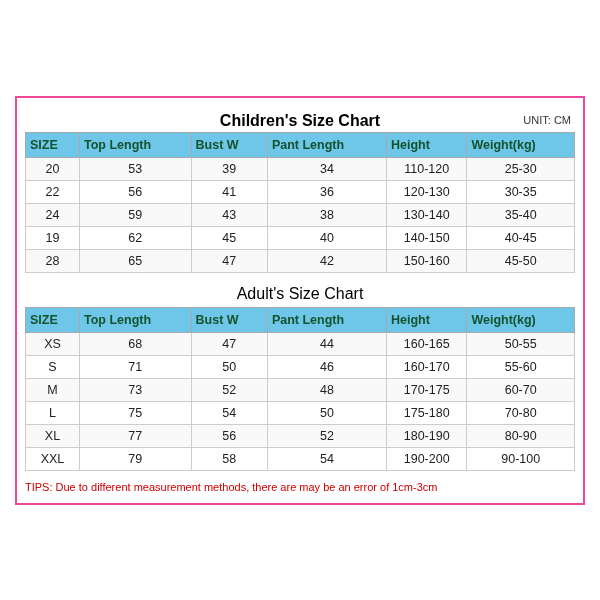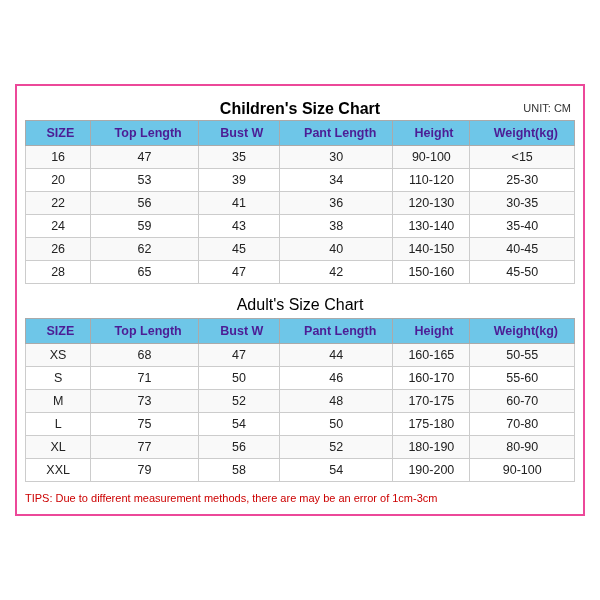--- a/index.html
+++ b/index.html
@@ -33,24 +33,24 @@
       font-weight: normal;
       color: #333;
     }
     table {
       width: 100%;
       border-collapse: collapse;
       margin-bottom: 4px;
     }
     thead tr th {
       background-color: #6ec6e8;
-      color: #4c1d95;
+      color: #14532d;
       font-weight: bold;
-      text-align: right;
-      padding: 5px 16px;
+      text-align: left;
+      padding: 5px 4px;
       border: 1px solid #aaa;
       font-size: 12.5px;
     }
     tbody tr td {
       text-align: center;
       padding: 4px 4px;
       border: 1px solid #ccc;
       font-size: 12.5px;
       color: #222;
     }
@@ -88,28 +88,20 @@
       <tr>
         <th>SIZE</th>
         <th>Top Length</th>
         <th>Bust W</th>
         <th>Pant Length</th>
         <th>Height</th>
         <th>Weight(kg)</th>
       </tr>
     </thead>
     <tbody id="children-tbody">
-    <tr>
-          <td>16</td>
-          <td>47</td>
-          <td>35</td>
-          <td>30</td>
-          <td>90-100</td>
-          <td>&lt;15</td>
-        </tr>
         <tr>
           <td>20</td>
           <td>53</td>
           <td>39</td>
           <td>34</td>
           <td>110-120</td>
           <td>25-30</td>
         </tr>
         <tr>
           <td>22</td>
@@ -121,21 +113,21 @@
         </tr>
         <tr>
           <td>24</td>
           <td>59</td>
           <td>43</td>
           <td>38</td>
           <td>130-140</td>
           <td>35-40</td>
         </tr>
         <tr>
-          <td>26</td>
+          <td>19</td>
           <td>62</td>
           <td>45</td>
           <td>40</td>
           <td>140-150</td>
           <td>40-45</td>
         </tr>
         <tr>
           <td>28</td>
           <td>65</td>
           <td>47</td>

